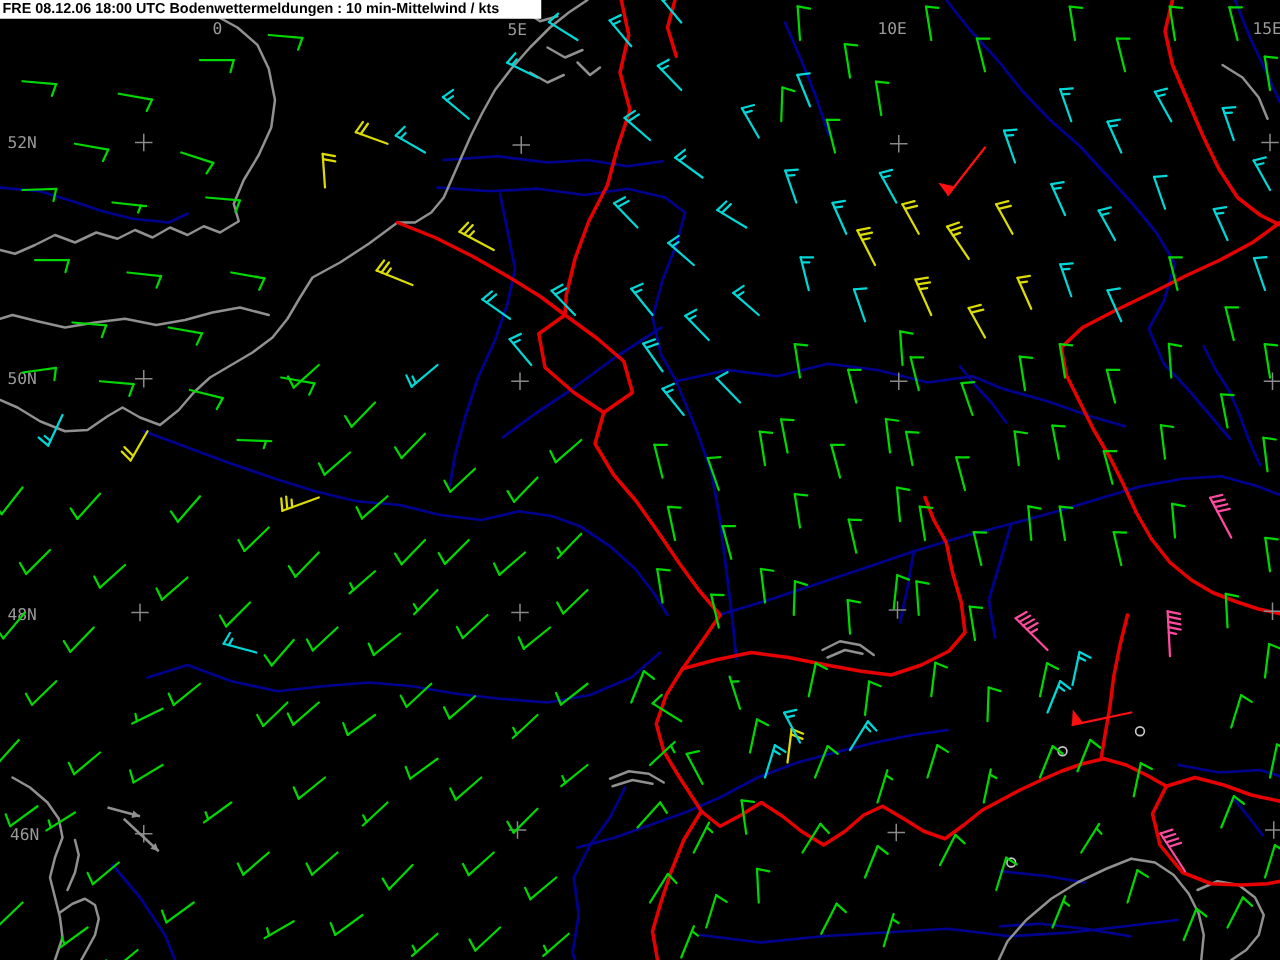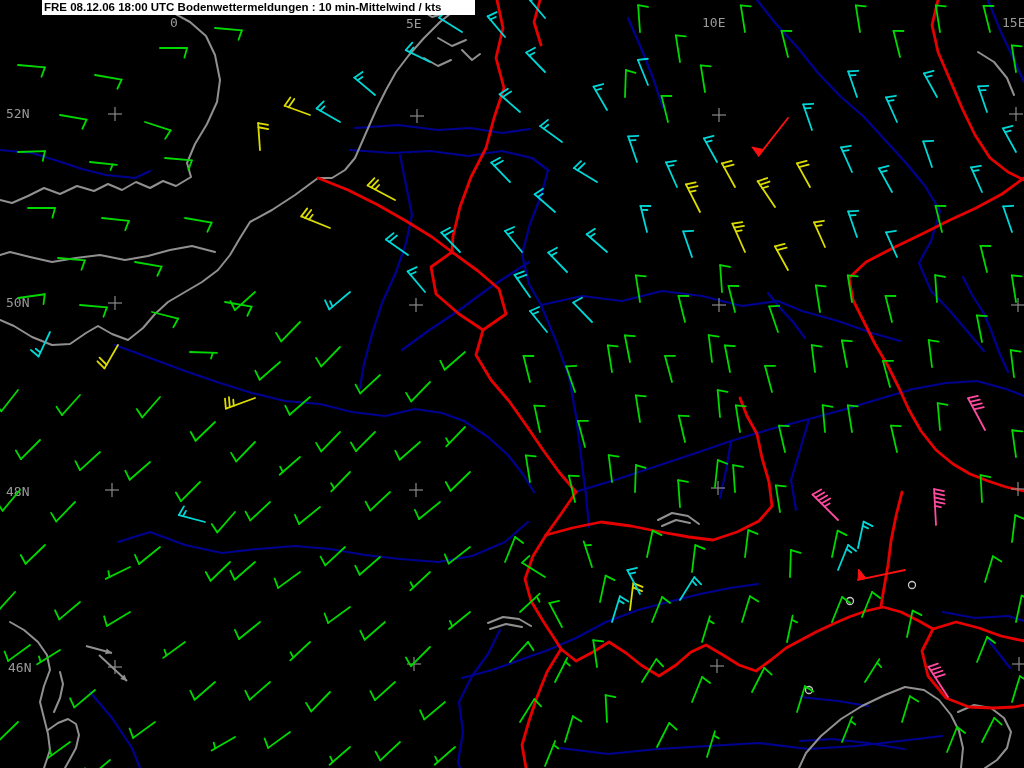--- a/index.html
+++ b/index.html
@@ -1,20 +1,20 @@
 <!DOCTYPE html>
 <html><head>
 <meta charset="utf-8">
 <style>
   html,body{margin:0;padding:0;background:#000;width:1024px;height:768px;overflow:hidden;}
   .screen{position:relative;width:1024px;height:768px;background:#000;font-family:"DejaVu Sans Mono",monospace;}
   #map-svg{position:absolute;left:0;top:0;}
   .titlebar{position:absolute;left:0;top:0;width:433px;height:15px;background:#ffffff;color:#000;
     font-family:"Liberation Sans",sans-serif;font-weight:bold;font-size:11.5px;line-height:15px;
-    white-space:nowrap;overflow:hidden;padding-left:2px;box-sizing:border-box;margin-left:42px;}
+    white-space:nowrap;overflow:hidden;padding-left:2px;box-sizing:border-box;}
   text.geo-label{font-family:"DejaVu Sans Mono",monospace;font-size:13px;fill:#9a9a9a;}
 </style>
 </head>
 <body>
 
 <div class="screen">
   <svg id="map-svg" width="1024" height="768" viewBox="0 0 1024 768">
     <g id="layer-rivers">
         <polyline points="0,150 32,153 58,161 82,169 106,175 135,178 150,171" fill="none" stroke="#000090" stroke-width="2.2" stroke-linecap="round" stroke-linejoin="round"></polyline>
         <polyline points="115,345 150,358 185,371 220,383 252,393 285,401 320,404 352,412 385,416 415,409 442,413 464,421" fill="none" stroke="#000090" stroke-width="2.2" stroke-linecap="round" stroke-linejoin="round"></polyline>

